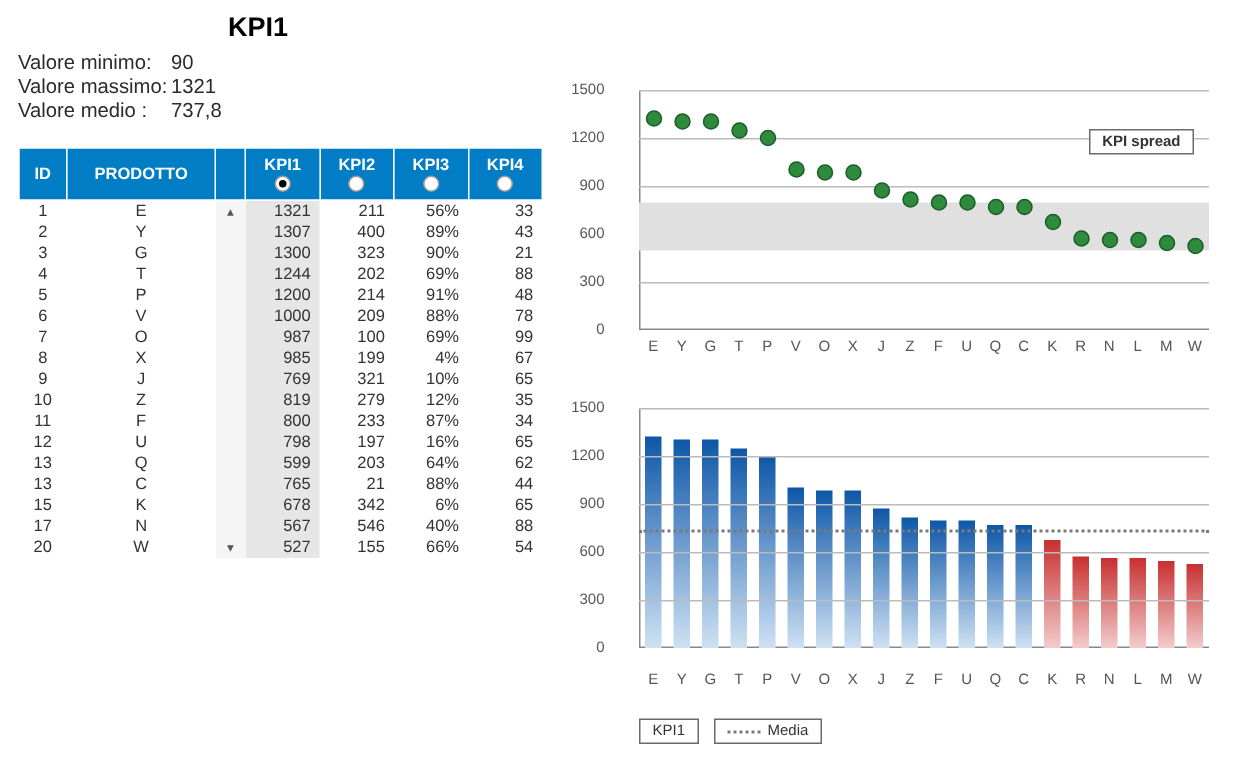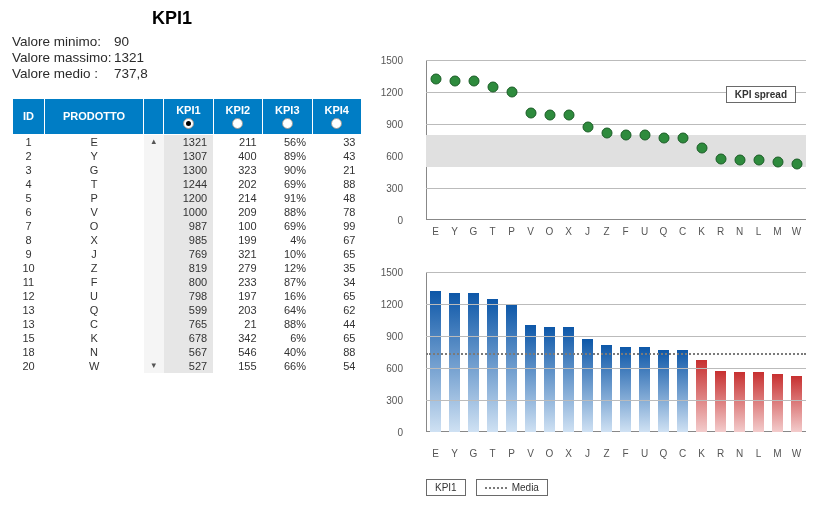--- a/index.html
+++ b/index.html
@@ -203,21 +203,21 @@
         <tr>
           <td class="idc">15</td>
           <td class="prc">K</td>
           <td class="sccell"></td>
           <td class="kpi1col">678</td>
           <td>342</td>
           <td>6%</td>
           <td>65</td>
         </tr>
         <tr>
-          <td class="idc">18</td>
+          <td class="idc">17</td>
           <td class="prc">N</td>
           <td class="sccell"></td>
           <td class="kpi1col">567</td>
           <td>546</td>
           <td>40%</td>
           <td>88</td>
         </tr>
         <tr>
           <td class="idc">20</td>
           <td class="prc">W</td>

